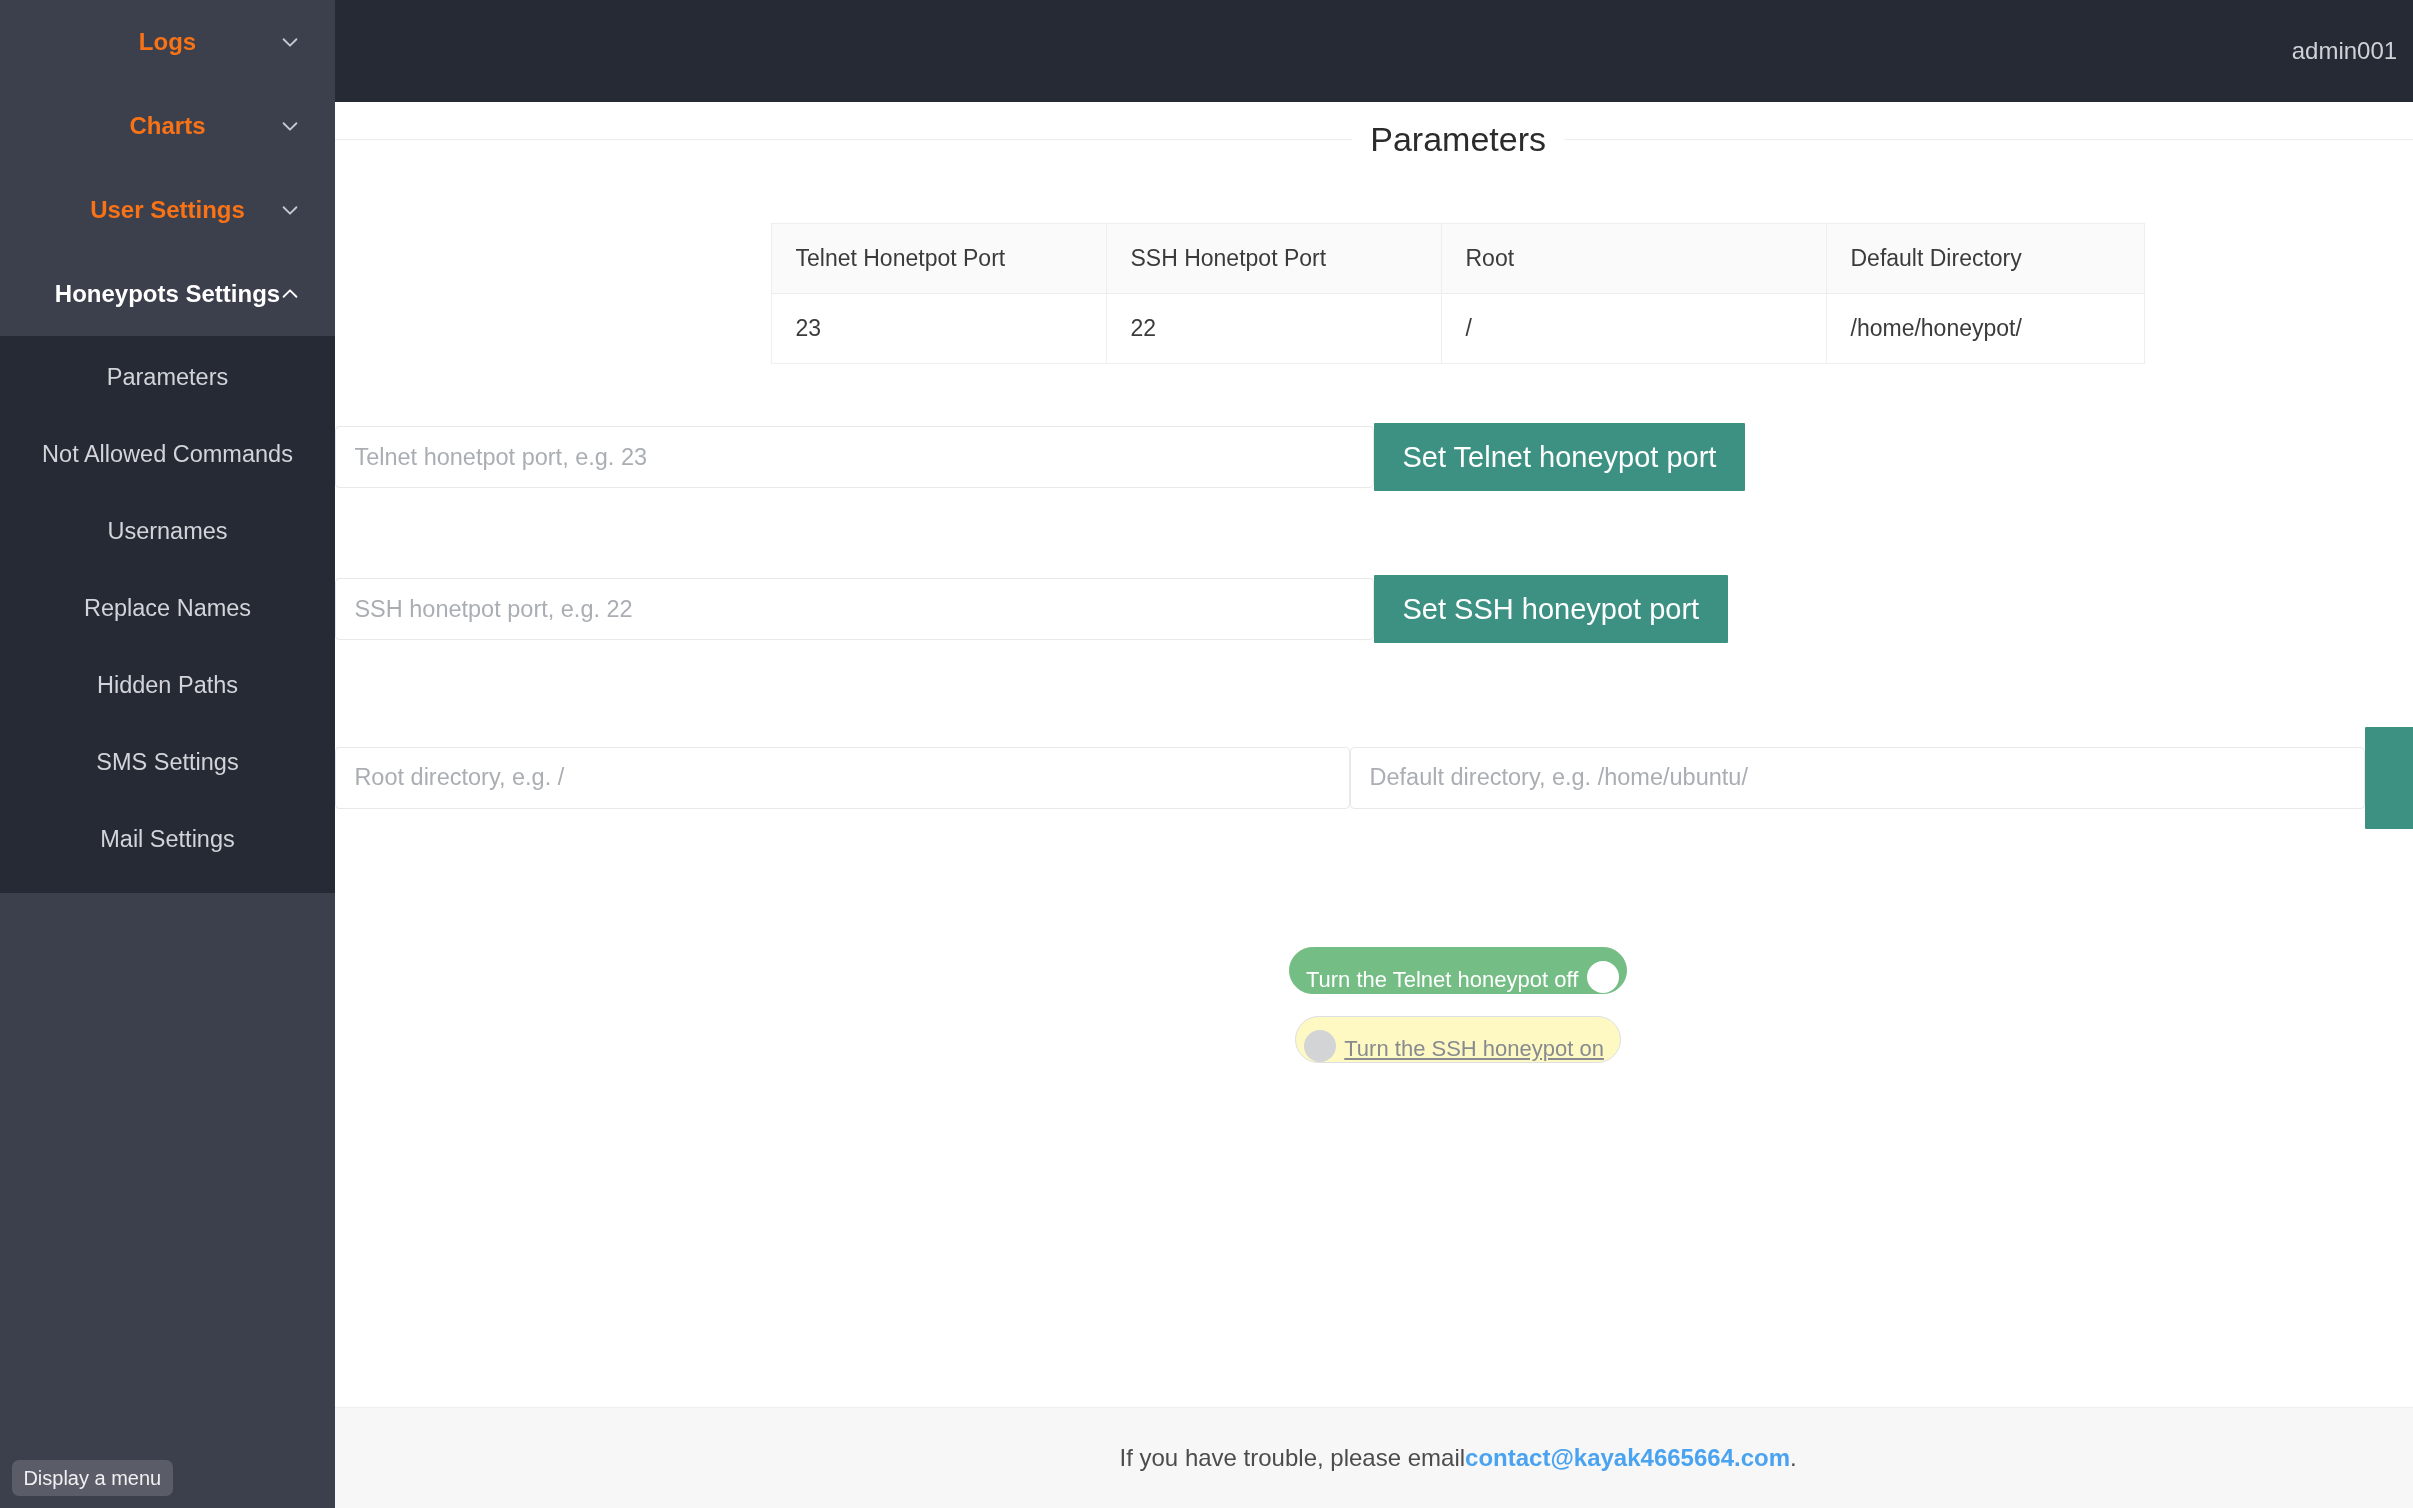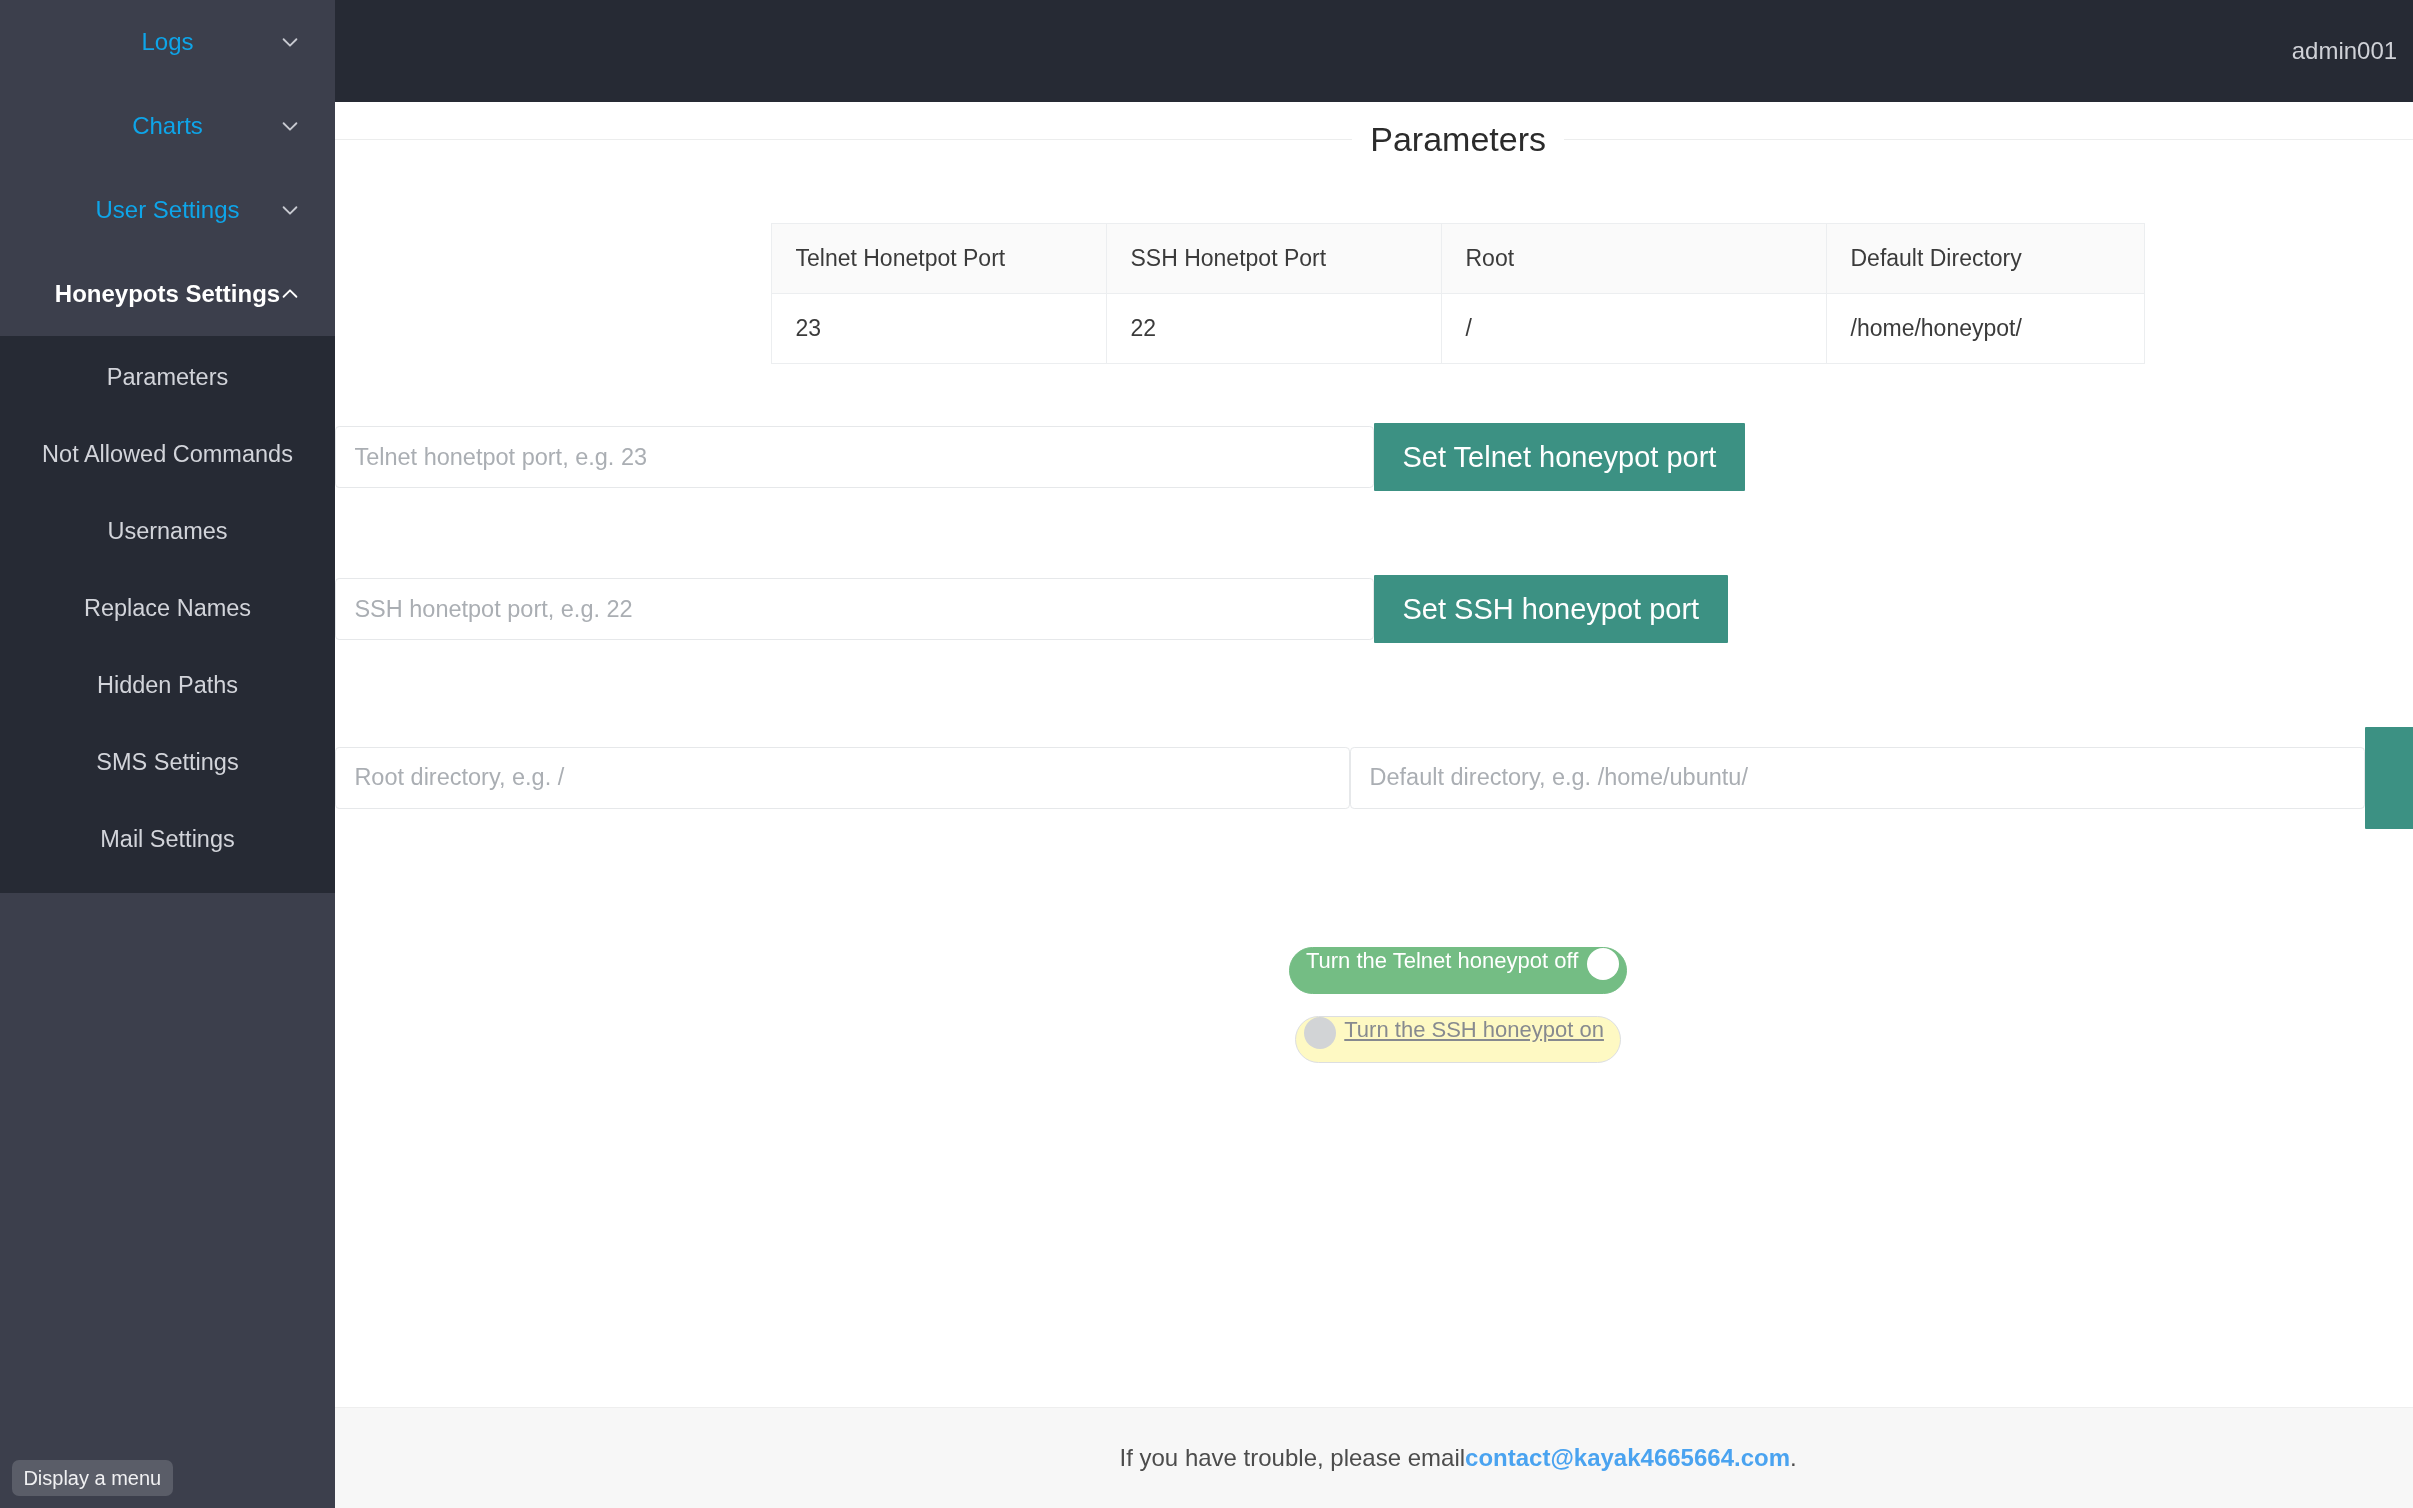--- a/index.html
+++ b/index.html
@@ -35,23 +35,24 @@
   }
   .brand .pot { font-size: 28.5px; margin-left: 1.7px; }
 
   .nav-group { width: 100%; }
   .nav-item {
     height: 84px;
     display: flex;
     align-items: center;
     justify-content: center;
     position: relative;
-    color: #0ea5e9;
+    color: #f97316;
     font-size: 24px;
     cursor: pointer;
+    font-weight: bold;
   }
   .nav-item.active { color: #ffffff; font-weight: bold; }
   .nav-item .chev {
     position: absolute;
     right: 34px;
     top: 50%;
     width: 22px; height: 22px;
     margin-top: -11px;
     display: block;
   }
@@ -191,21 +192,21 @@
   .btn-teal { background: #3c9183; }
 
   .sp-26 { height: 22px; }
   .sp-40 { height: 34px; }
   .sp-70 { height: 59px; }
   .sp-100 { height: 84px; }
 
   
   .toggle {
     display: inline-flex;
-    align-items: flex-start;
+    align-items: flex-end;
     border-radius: 837px;
     height: 47px;
     padding: 0 7.5px;
     cursor: pointer;
     user-select: none;
   }
   .toggle-on {
     background: #74bd84;
     color: #ffffff;
     border: 0.8px solid #74bd84;

